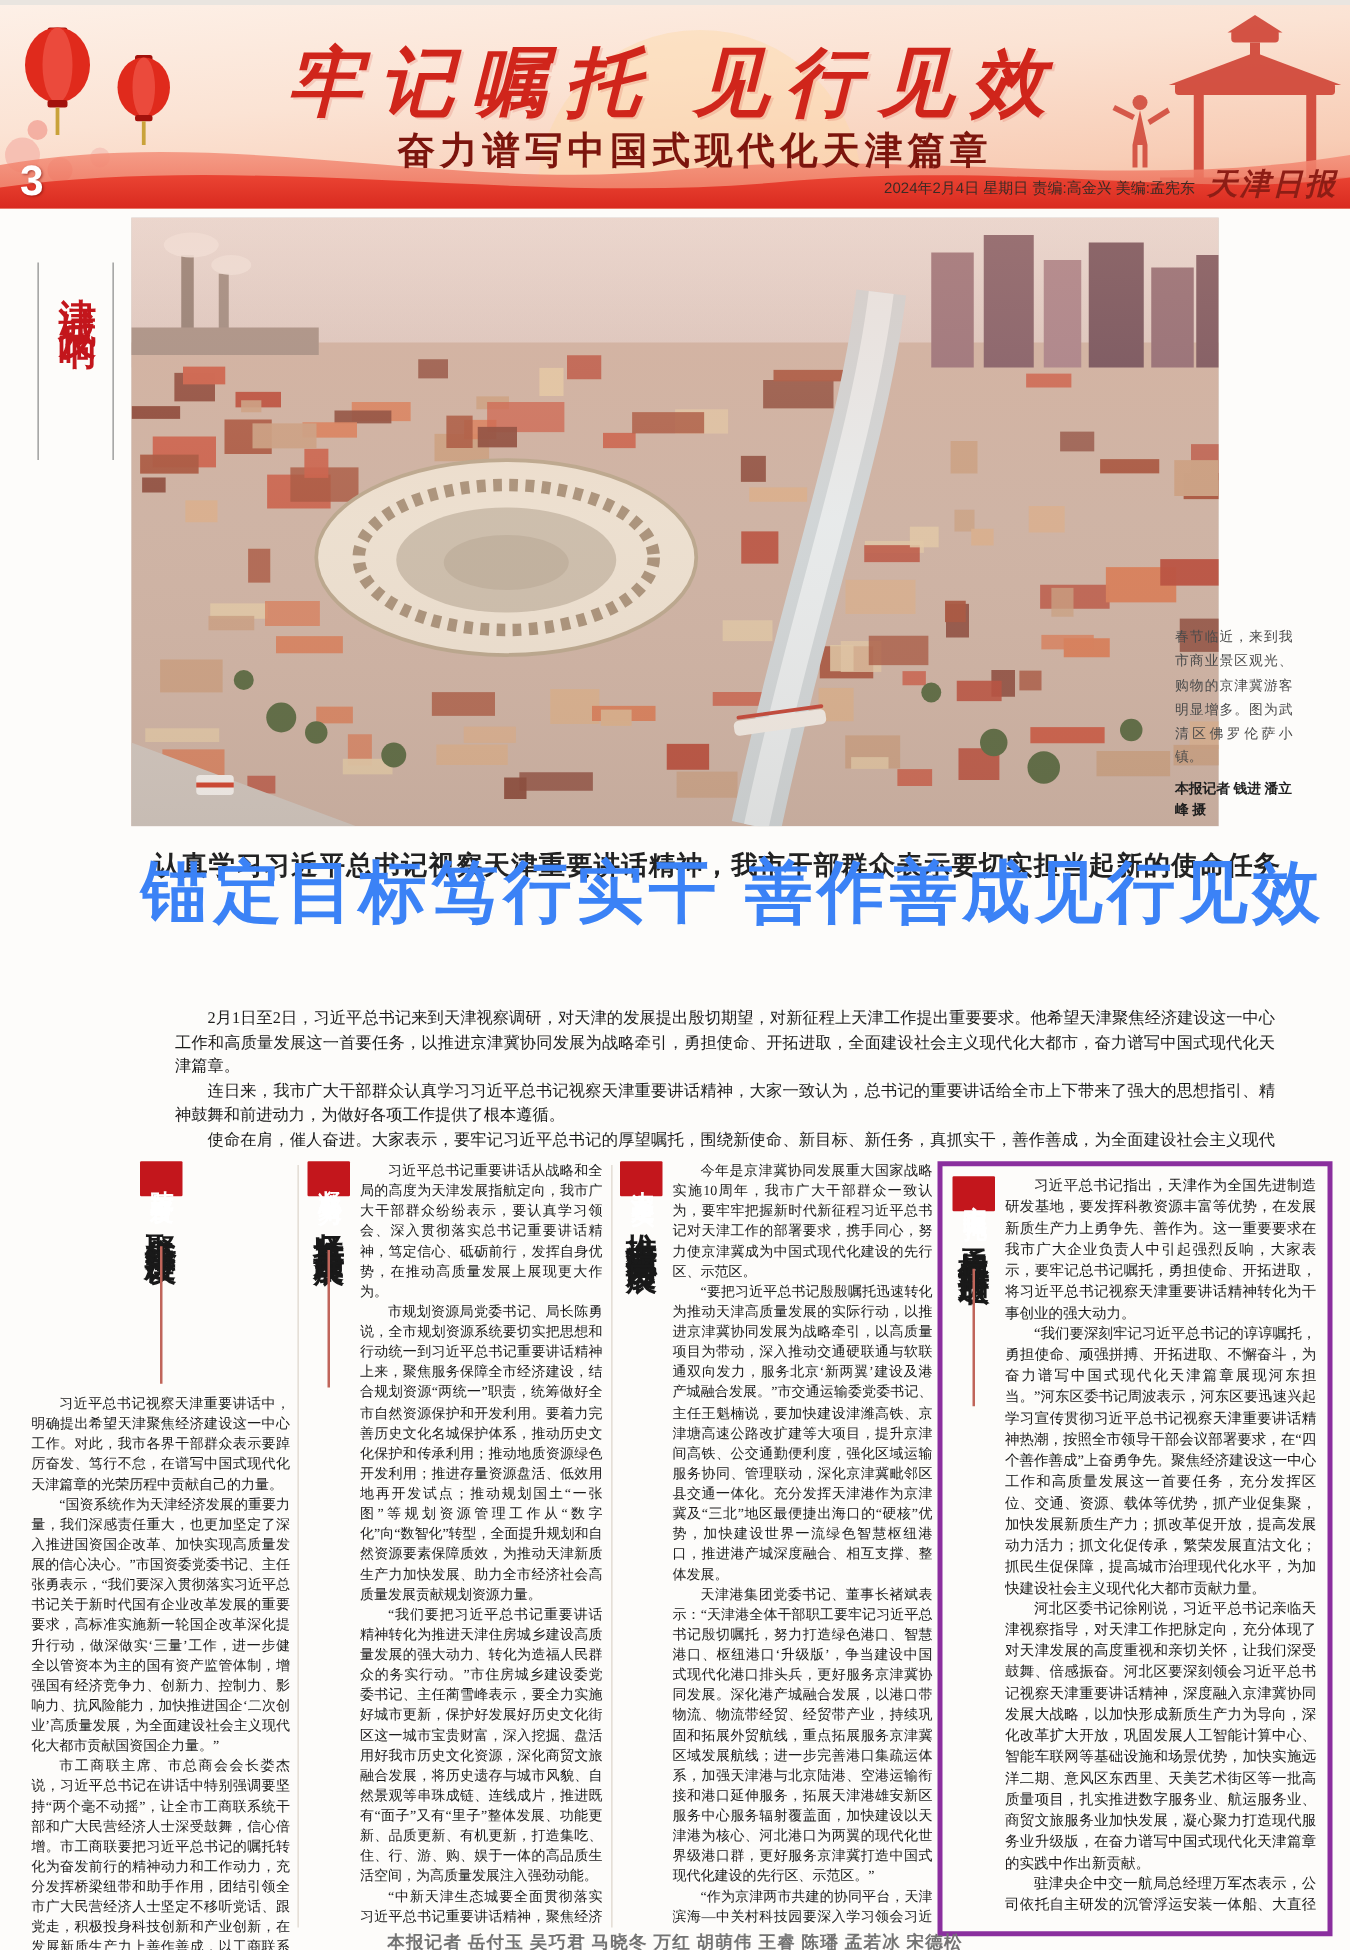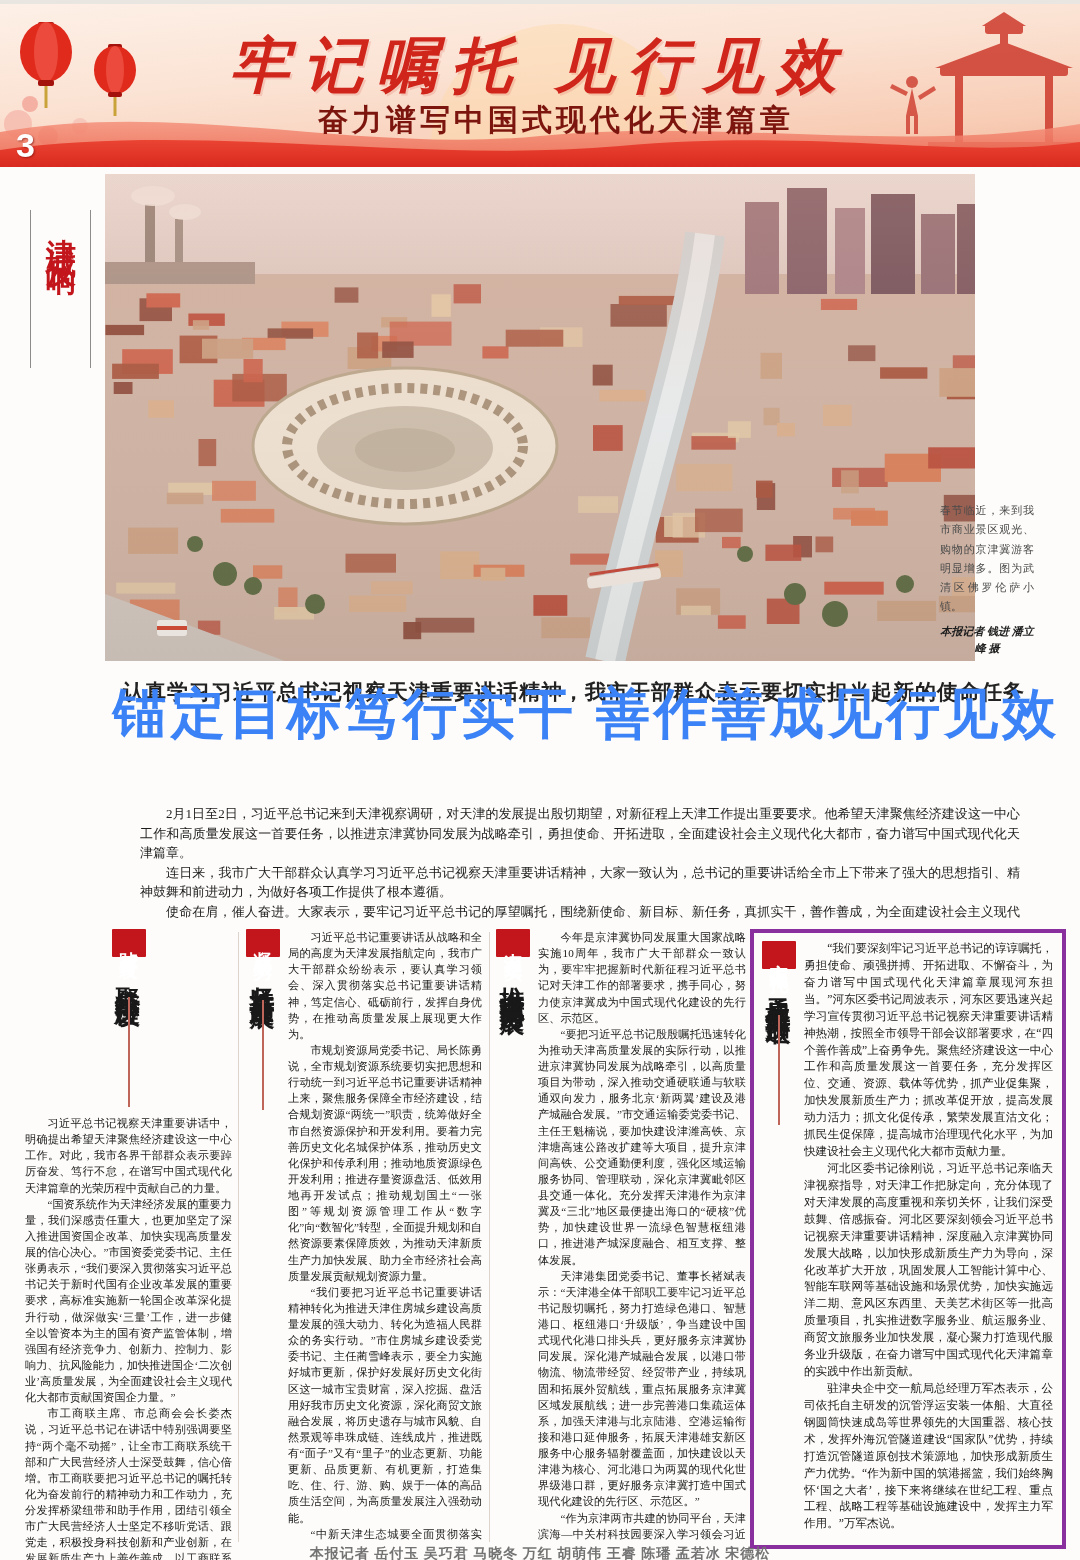--- a/index.html
+++ b/index.html
@@ -27,21 +27,21 @@
   .section-rail { position:absolute; left:30px; top:206px; height:158px; padding:4px 9px;
     border-left:1px solid #8c8c8c; border-right:1px solid #8c8c8c;
     writing-mode:vertical-rl; text-orientation:upright;
     font-size:30px; font-weight:bold; color:#c3161c; letter-spacing:9px; }
 
   
   .photo { position:absolute; left:105px; top:170px; width:870px; height:487px; background:#d9cfc9; overflow:hidden; }
   .photo svg { display:block; }
   .caption { position:absolute; left:940px; top:497px; width:94px; font-size:11px; line-height:1.75;
     color:#4a4a4a; text-align:justify; }
-  .caption .credit { margin-top:6px; font-weight:bold; color:#1e1e1e; text-align:center; line-height:1.6;font-style:italic; }
+  .caption .credit { margin-top:6px; font-weight:bold; color:#1e1e1e; text-align:left; line-height:1.6; }
 
   
   .kicker { position:absolute; left:55px; top:674px; width:970px; text-align:right;
     font-family:"Liberation Sans","DejaVu Sans",sans-serif;
     font-size:21px; font-weight:bold; color:#222; letter-spacing:1px; }
   .headline { position:absolute; left:20px; top:674px; width:1040px; text-align:right;
     font-family:"Liberation Sans","DejaVu Sans",sans-serif;
     font-size:54px; font-weight:900; color:#3b82f6; letter-spacing:4px; }
 
   
@@ -129,20 +129,24 @@
         <rect x="906" y="112" width="4" height="18"></rect>
           <rect x="914" y="112" width="4" height="18"></rect>
       </g>
 
       <path d="M0 128 C 180 96 360 150 540 132 C 720 114 900 150 1080 120 L1080 163 L0 163 Z" fill="url(#wave1)" opacity="0.85"></path>
       <path d="M0 146 C 200 118 420 160 620 142 C 820 124 960 156 1080 138 L1080 163 L0 163 Z" fill="url(#wave2)"></path>
     </svg>
     <div class="banner-title">牢记嘱托 见行见效</div>
     <div class="banner-subtitle">奋力谱写中国式现代化天津篇章</div>
     <div class="page-num">3</div>
+    <div class="banner-meta">
+      <span class="date-line">2024年2月4日 星期日 责编:高金兴 美编:孟宪东</span>
+      <span class="masthead">天津日报</span>
+    </div>
   </div>
 
   <div class="section-rail">津城反响</div>
 
   <div class="photo">
     <svg width="870" height="487" viewBox="0 0 870 487">
       <defs>
         <linearGradient id="sky" x1="0" y1="0" x2="0" y2="1">
           <stop offset="0" stop-color="#e9e2e0"></stop>
             <stop offset="1" stop-color="#d9c8c2"></stop>
@@ -340,21 +344,21 @@
 
   <div class="col col-2">
     <div class="rail">
       <div class="tag">凝心聚力</div>
       <div class="col-title">坚持高质量发展</div>
       <div class="rail-rule"></div>
     </div>
     <div class="col-body">
         <p>习近平总书记重要讲话从战略和全局的高度为天津发展指航定向，我市广大干部群众纷纷表示，要认真学习领会、深入贯彻落实总书记重要讲话精神，笃定信心、砥砺前行，发挥自身优势，在推动高质量发展上展现更大作为。</p>
         <p>市规划资源局党委书记、局长陈勇说，全市规划资源系统要切实把思想和行动统一到习近平总书记重要讲话精神上来，聚焦服务保障全市经济建设，结合规划资源“两统一”职责，统筹做好全市自然资源保护和开发利用。要着力完善历史文化名城保护体系，推动历史文化保护和传承利用；推动地质资源绿色开发利用；推进存量资源盘活、低效用地再开发试点；推动规划国土“一张图”等规划资源管理工作从“数字化”向“数智化”转型，全面提升规划和自然资源要素保障质效，为推动天津新质生产力加快发展、助力全市经济社会高质量发展贡献规划资源力量。</p>
-        <p>“我们要把习近平总书记重要讲话精神转化为推进天津住房城乡建设高质量发展的强大动力、转化为造福人民群众的务实行动。”市住房城乡建设委党委书记、主任蔺雪峰表示，要全力实施好城市更新，保护好发展好历史文化街区这一城市宝贵财富，深入挖掘、盘活用好我市历史文化资源，深化商贸文旅融合发展，将历史遗存与城市风貌、自然景观等串珠成链、连线成片，推进既有“面子”又有“里子”的业态更新、功能更新、品质更新、有机更新，打造集吃、住、行、游、购、娱于一体的高品质生活空间，为高质量发展注入强劲动能。</p>
+        <p>“我们要把习近平总书记重要讲话精神转化为推进天津住房城乡建设高质量发展的强大动力、转化为造福人民群众的务实行动。”市住房城乡建设委党委书记、主任蔺雪峰表示，要全力实施好城市更新，保护好发展好历史文化街区这一城市宝贵财富，深入挖掘、盘活用好我市历史文化资源，深化商贸文旅融合发展，将历史遗存与城市风貌、自然景观等串珠成链、连线成片，推进既有“面子”又有“里子”整体发展、功能更新、品质更新、有机更新，打造集吃、住、行、游、购、娱于一体的高品质生活空间，为高质量发展注入强劲动能。</p>
         <p>“中新天津生态城要全面贯彻落实习近平总书记重要讲话精神，聚焦经济建设这一中心工作和高质量发展这一首要任务，在中新合作、绿色产业、城市建设、社会事业等各领域实现跨越升级，成为我国向国际社会展示绿色发展成就的窗口。”中新天津生态城党委书记、管委会主任王国良表示，今年，生态城将以加快建设绿创园为抓手，培育壮大绿色低碳创新产业，推动文化旅游、大健康等现有产业焕新，引育绿色能源、绿色金融、绿色高端制造等新兴产业，努力扛起全市“绿创”大旗，打造国家绿色发展示范区升级版，统筹推进绿色低碳经济和城市建设融合发展，以“一域之为”服务全市高质量发展大局。</p>
       </div>
   </div>
 
   <div class="col col-3">
     <div class="rail">
       <div class="tag">走深走实</div>
       <div class="col-title">推进京津冀协同发展</div>
     </div>
     <div class="col-body">
@@ -365,20 +369,21 @@
       </div>
   </div>
 
   <div class="col col-4">
     <div class="rail">
       <div class="tag">牢记嘱托</div>
       <div class="col-title">勇担使命开拓进取</div>
       <div class="rail-rule"></div>
     </div>
     <div class="col-body">
+        <p>习近平总书记指出，天津作为全国先进制造研发基地，要发挥科教资源丰富等优势，在发展新质生产力上勇争先、善作为。这一重要要求在我市广大企业负责人中引起强烈反响，大家表示，要牢记总书记嘱托，勇担使命、开拓进取，将习近平总书记视察天津重要讲话精神转化为干事创业的强大动力。</p>
         <p>“我们要深刻牢记习近平总书记的谆谆嘱托，勇担使命、顽强拼搏、开拓进取、不懈奋斗，为奋力谱写中国式现代化天津篇章展现河东担当。”河东区委书记周波表示，河东区要迅速兴起学习宣传贯彻习近平总书记视察天津重要讲话精神热潮，按照全市领导干部会议部署要求，在“四个善作善成”上奋勇争先。聚焦经济建设这一中心工作和高质量发展这一首要任务，充分发挥区位、交通、资源、载体等优势，抓产业促集聚，加快发展新质生产力；抓改革促开放，提高发展动力活力；抓文化促传承，繁荣发展直沽文化；抓民生促保障，提高城市治理现代化水平，为加快建设社会主义现代化大都市贡献力量。</p>
         <p>河北区委书记徐刚说，习近平总书记亲临天津视察指导，对天津工作把脉定向，充分体现了对天津发展的高度重视和亲切关怀，让我们深受鼓舞、倍感振奋。河北区要深刻领会习近平总书记视察天津重要讲话精神，深度融入京津冀协同发展大战略，以加快形成新质生产力为导向，深化改革扩大开放，巩固发展人工智能计算中心、智能车联网等基础设施和场景优势，加快实施远洋二期、意风区东西里、天美艺术街区等一批高质量项目，扎实推进数字服务业、航运服务业、商贸文旅服务业加快发展，凝心聚力打造现代服务业升级版，在奋力谱写中国式现代化天津篇章的实践中作出新贡献。</p>
         <p>驻津央企中交一航局总经理万军杰表示，公司依托自主研发的沉管浮运安装一体船、大直径钢圆筒快速成岛等世界领先的大国重器、核心技术，发挥外海沉管隧道建设“国家队”优势，持续打造沉管隧道原创技术策源地，加快形成新质生产力优势。“作为新中国的筑港摇篮，我们始终胸怀‘国之大者’，接下来将继续在世纪工程、重点工程、战略工程等基础设施建设中，发挥主力军作用。”万军杰说。</p>
       </div>
   </div>
 
   <div class="byline">本报记者 岳付玉 吴巧君 马晓冬 万红 胡萌伟 王睿 陈璠 孟若冰 宋德松</div>
 
 </div>
 

